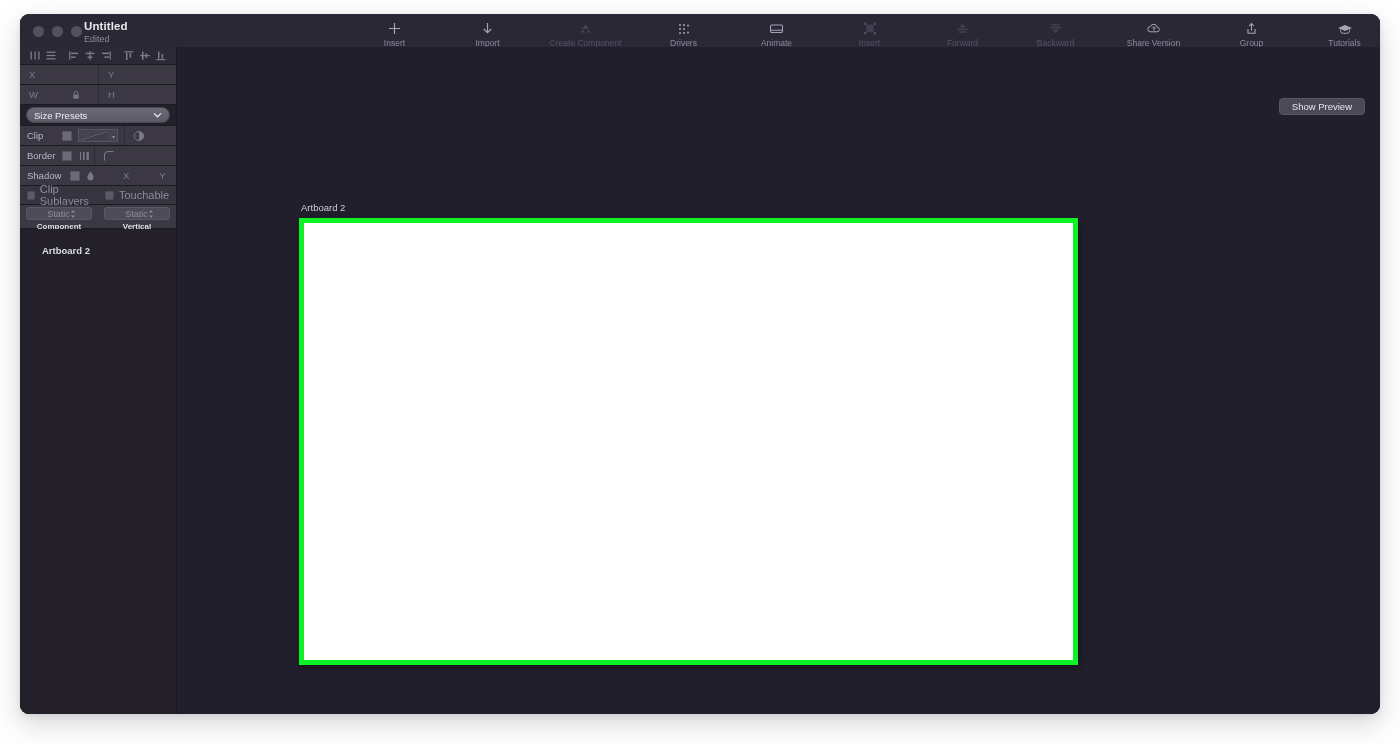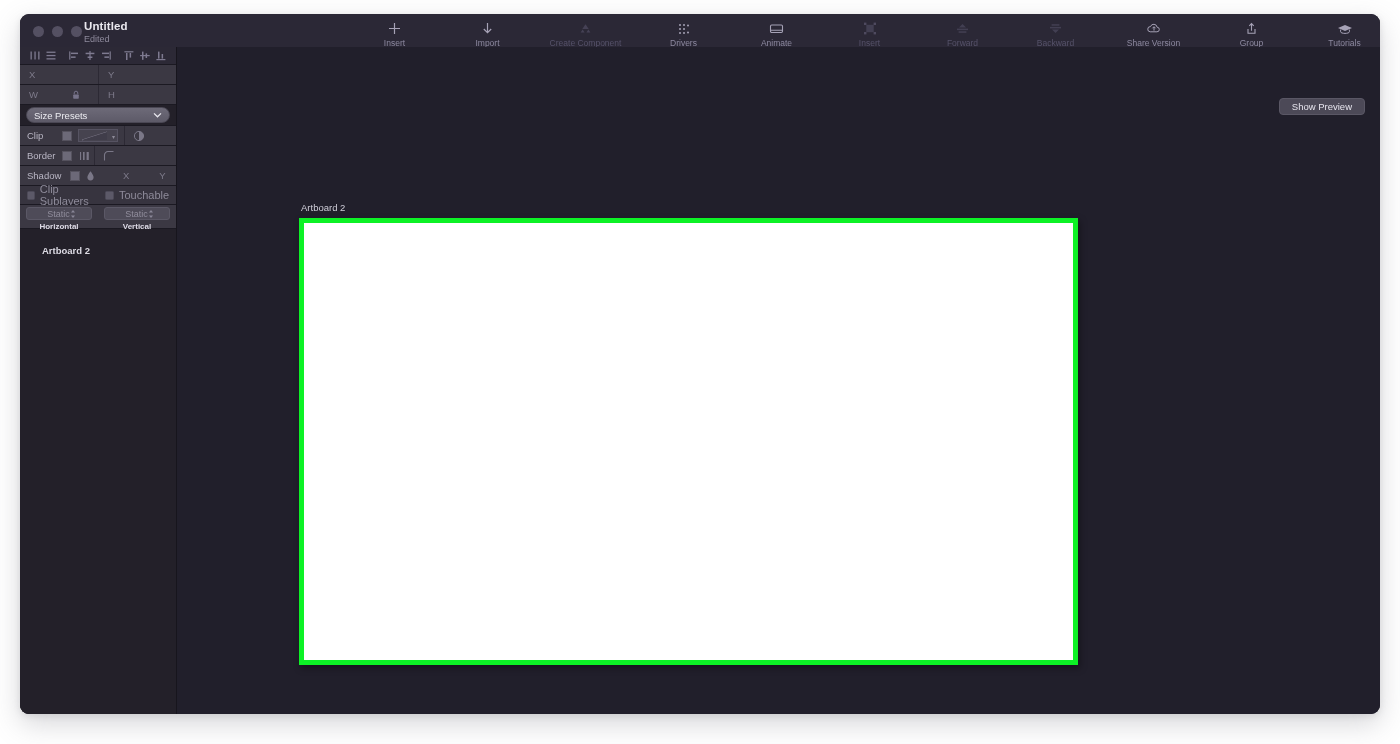--- a/index.html
+++ b/index.html
@@ -679,21 +679,21 @@
         <div class="static-cell">
           <div class="static-select">
             <span>Static</span>
             <span>
               <svg width="6" height="10" viewBox="0 0 6 10">
                   <path d="M3 1 5 3.4H1z" fill="#8a8797"></path>
                   <path d="M3 9 1 6.6h4z" fill="#8a8797"></path>
                 </svg>
             </span>
           </div>
-          <div class="static-caption">Horizontal</div>
+          <div class="static-caption">Component</div>
         </div>
         <div class="static-cell">
           <div class="static-select">
             <span>Static</span>
             <span>
               <svg width="6" height="10" viewBox="0 0 6 10">
                   <path d="M3 1 5 3.4H1z" fill="#8a8797"></path>
                   <path d="M3 9 1 6.6h4z" fill="#8a8797"></path>
                 </svg>
             </span>

